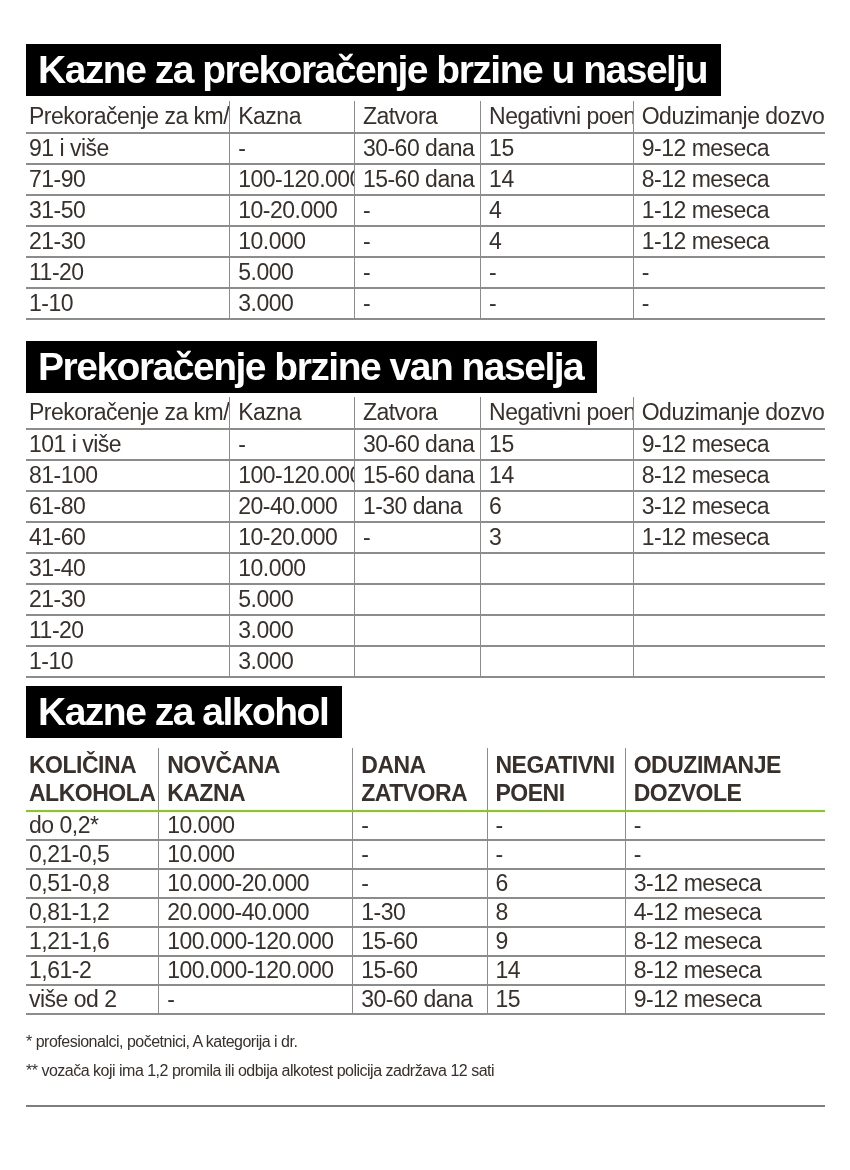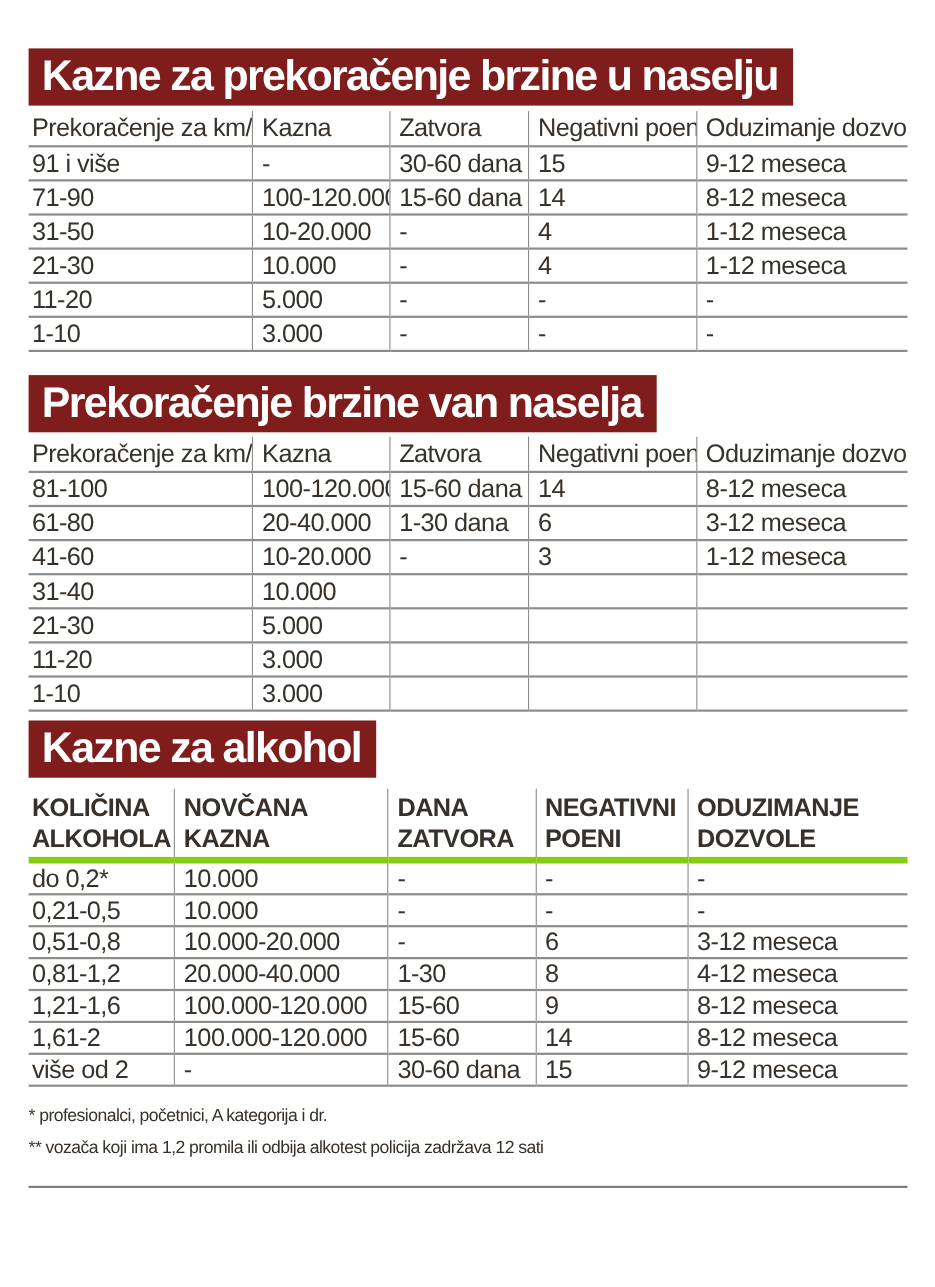--- a/index.html
+++ b/index.html
@@ -7,21 +7,21 @@
     width: 850px; height: 1170px;
     background: #ffffff;
     overflow: hidden;
     font-family: "Liberation Sans", sans-serif;
     color: #38302a;
   }
   .content {
     padding: 44px 25px 0 26px;
   }
   .title-bar {
-    background: #7f1d1d;
+    background: #000000;
     color: #ffffff;
     height: 52px;
     display: flex;
     align-items: center;
     width: fit-content;
     max-width: 100%;
     padding: 0 14px 0 12px;
     box-sizing: border-box;
     font-size: 39px;
     font-weight: bold;
@@ -51,21 +51,21 @@
   .t2 { margin-top: 4px; }
   .bar-2 { margin-top: 21px; }
   .bar-3 { margin-top: 8px; }
   .alcohol-table { margin-top: 10px; }
   .alcohol-table th {
     font-weight: bold;
     height: 62px;
     line-height: 28px;
     white-space: normal;
     vertical-align: middle;
-    border-bottom: 6px solid #84cc16;
+    border-bottom: 2px solid #84cc16;
   }
   .alcohol-table td { height: 27px; }
   .footnotes { margin-top: 12px; }
   .footnote {
     font-size: 16px;
     letter-spacing: -0.5px;
     line-height: 29px;
   }
   .bottom-divider {
     margin-top: 20px;
@@ -159,20 +159,27 @@
         <tr>
           <th>Prekoračenje za km/h</th>
           <th>Kazna</th>
           <th>Zatvora</th>
           <th>Negativni poeni</th>
           <th>Oduzimanje dozvole</th>
         </tr>
       </thead>
       <tbody>
           <tr>
+            <td>101 i više</td>
+            <td>-</td>
+            <td>30-60 dana</td>
+            <td>15</td>
+            <td>9-12 meseca</td>
+          </tr>
+          <tr>
             <td>81-100</td>
             <td>100-120.000</td>
             <td>15-60 dana</td>
             <td>14</td>
             <td>8-12 meseca</td>
           </tr>
           <tr>
             <td>61-80</td>
             <td>20-40.000</td>
             <td>1-30 dana</td>

